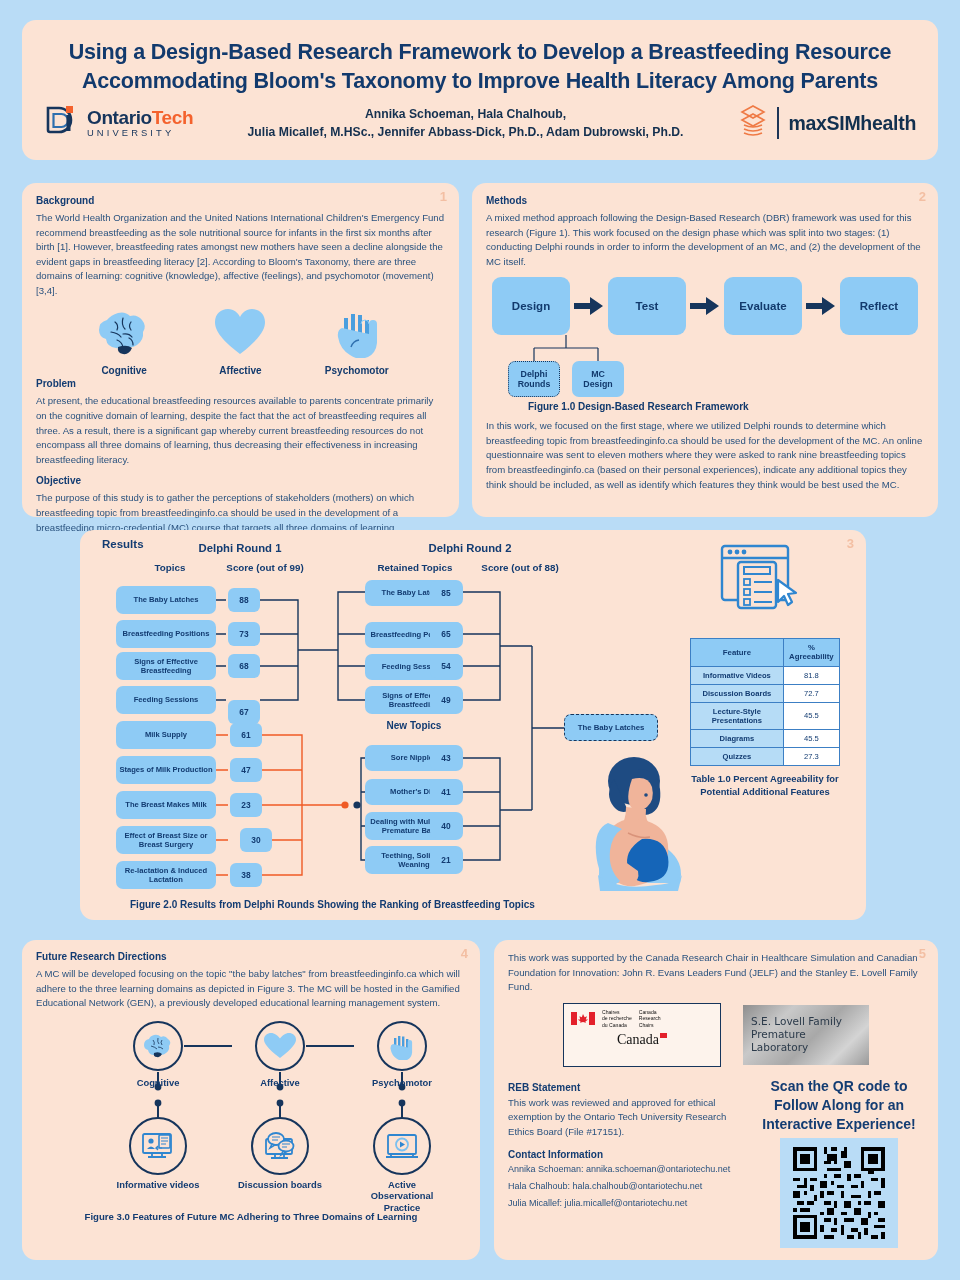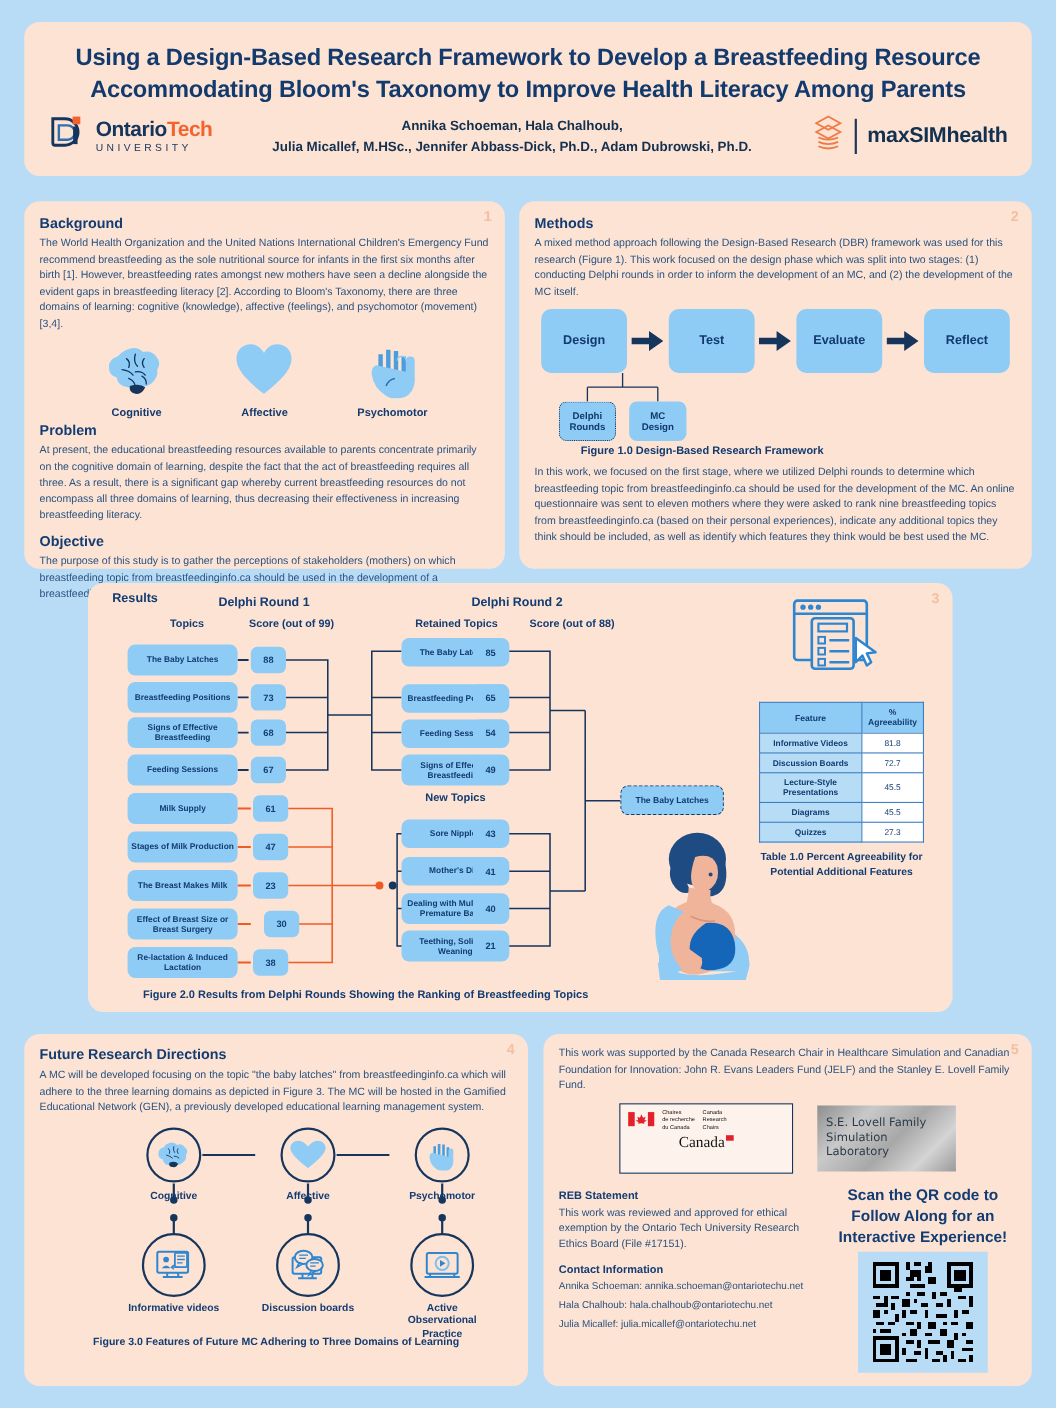--- a/index.html
+++ b/index.html
@@ -17,21 +17,21 @@
     position: absolute;
   }
   .secnum {
     position: absolute;
     top: 6px; right: 12px;
     font-size: 13px;
     font-weight: 700;
     color: #f3bfa3;
   }
   h2.sec-h {
-    font-size: 13px;
+    font-size: 10px;
     font-weight: 700;
     color: #133c72;
     margin-bottom: 5px;
   }
   p.body {
     font-size: 9.6px;
     line-height: 1.52;
     color: #29527f;
     margin-bottom: 8px;
   }
@@ -335,21 +335,21 @@
   <div class="topic-box" style="position:absolute;left:36px;top:156px;width:100px;height:28px;">Feeding Sessions</div>
   <div class="topic-box" style="position:absolute;left:36px;top:191px;width:100px;height:28px;">Milk Supply</div>
   <div class="topic-box" style="position:absolute;left:36px;top:226px;width:100px;height:28px;">Stages of Milk Production</div>
   <div class="topic-box" style="position:absolute;left:36px;top:261px;width:100px;height:28px;">The Breast Makes Milk</div>
   <div class="topic-box" style="position:absolute;left:36px;top:296px;width:100px;height:28px;">Effect of Breast Size or Breast Surgery</div>
   <div class="topic-box" style="position:absolute;left:36px;top:331px;width:100px;height:28px;">Re-lactation &amp; Induced Lactation</div>
 
   <div class="score-box" style="position:absolute;left:148px;top:58px;width:32px;height:24px;">88</div>
   <div class="score-box" style="position:absolute;left:148px;top:92px;width:32px;height:24px;">73</div>
   <div class="score-box" style="position:absolute;left:148px;top:124px;width:32px;height:24px;">68</div>
-  <div class="score-box" style="position:absolute;left:148px;top:158px;width:32px;height:24px;">67</div>
+  <div class="score-box" style="position:absolute;left:148px;top:170px;width:32px;height:24px;">67</div>
   <div class="score-box" style="position:absolute;left:150px;top:193px;width:32px;height:24px;">61</div>
   <div class="score-box" style="position:absolute;left:150px;top:228px;width:32px;height:24px;">47</div>
   <div class="score-box" style="position:absolute;left:150px;top:263px;width:32px;height:24px;">23</div>
   <div class="score-box" style="position:absolute;left:160px;top:298px;width:32px;height:24px;">30</div>
   <div class="score-box" style="position:absolute;left:150px;top:333px;width:32px;height:24px;">38</div>
 
   <div class="topic-box" style="position:absolute;left:285px;top:50px;width:98px;height:26px;">The Baby Latches</div>
   <div class="topic-box" style="position:absolute;left:285px;top:92px;width:98px;height:26px;">Breastfeeding Positions</div>
   <div class="topic-box" style="position:absolute;left:285px;top:124px;width:98px;height:26px;">Feeding Sessions</div>
   <div class="topic-box" style="position:absolute;left:285px;top:156px;width:98px;height:28px;">Signs of Effective Breastfeeding</div>
@@ -552,21 +552,21 @@
           </span>
         </span>
       </div>
       <div class="crc-wordmark">
         <span>Canada</span><span style="display:inline-block;width:7px;height:5px;background:#e3202b;vertical-align:super;margin-left:1px;"></span>
       </div>
     </div>
     <div class="lovell-logo">
       <div class="lovell-txt">
         <div>S.E. Lovell Family</div>
-        <div>Simulation</div>
+        <div>Premature</div>
         <div>Laboratory</div>
       </div>
     </div>
   </div>
 
   <div style="display:flex;gap:14px;">
     <div style="flex:1 1 232px;">
       <div class="sub-h">REB Statement</div>
       <p class="body" style="margin-bottom:10px;">This work was reviewed and approved for ethical exemption by the Ontario Tech University Research Ethics Board (File #17151).</p>
       <div class="sub-h">Contact Information</div>

